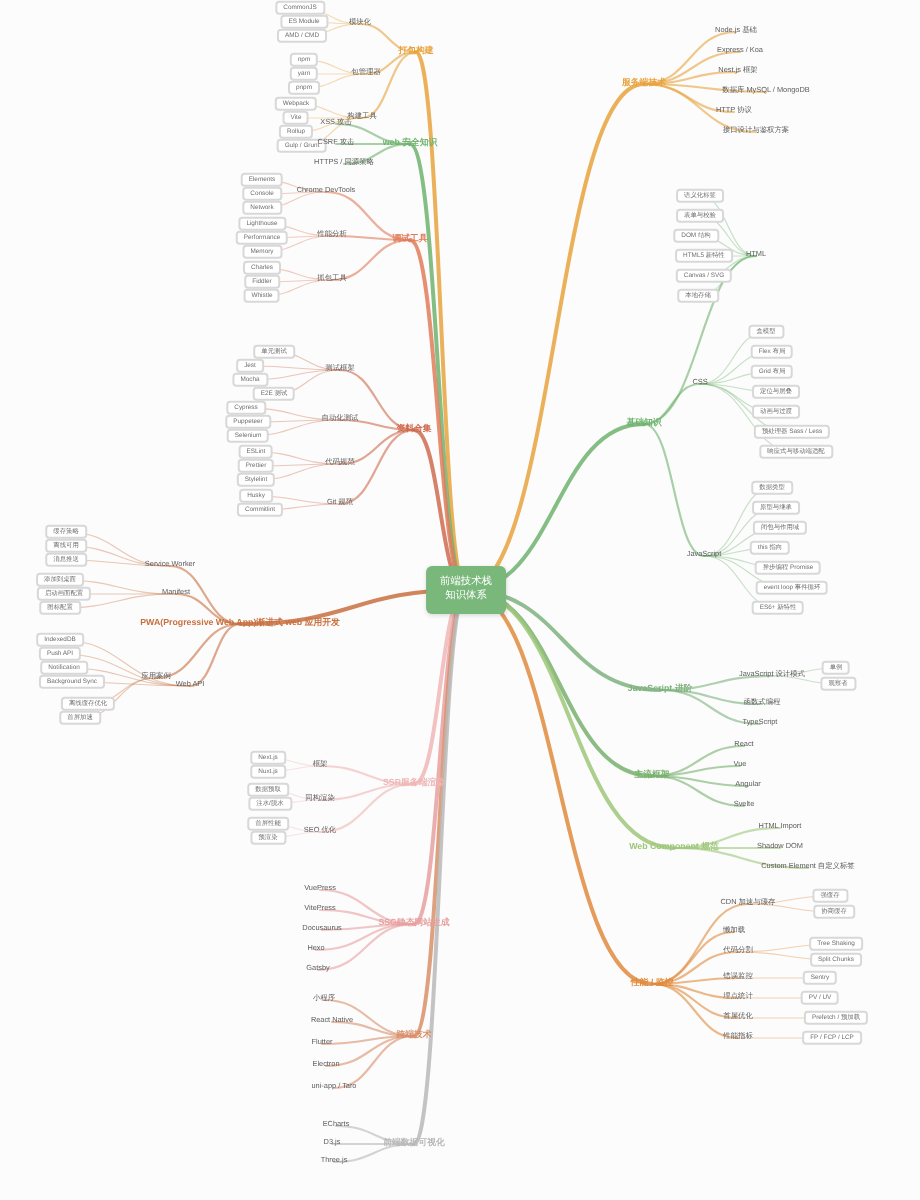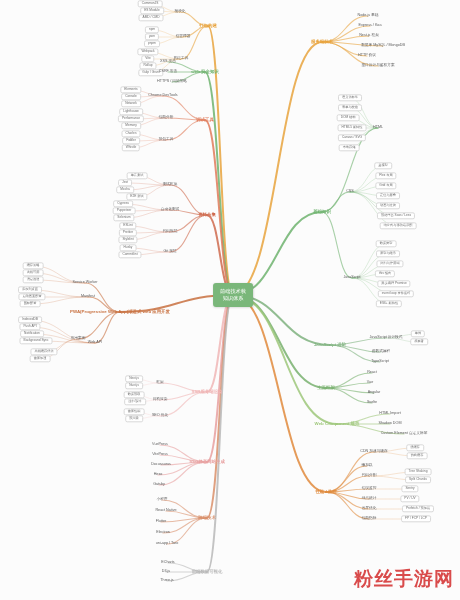--- a/index.html
+++ b/index.html
@@ -328,14 +328,13 @@
       <div class="node l3 chip" style="left: 410px; top: 499px;">PV / UV</div>
       <div class="node l2" style="left: 369px; top: 499px;">埋点统计</div>
       <div class="node l3 chip" style="left: 418px; top: 509px;">Prefetch / 预加载</div>
       <div class="node l2" style="left: 369px; top: 509px;">首屏优化</div>
       <div class="node l3 chip" style="left: 416px; top: 519px;">FP / FCP / LCP</div>
       <div class="node l2" style="left: 369px; top: 519px;">性能指标</div>
       <div class="node l1" style="left: 326px; top: 492px; color: rgb(224, 138, 60);">性能 / 监控</div>
       <div class="node root" style="left: 233px; top: 295px; background: rgb(122, 183, 122);">前端技术栈
 知识体系</div>
     </div>
-  <div class="watermark">粉丝手游网</div>
 </div>
 
 </body></html>

